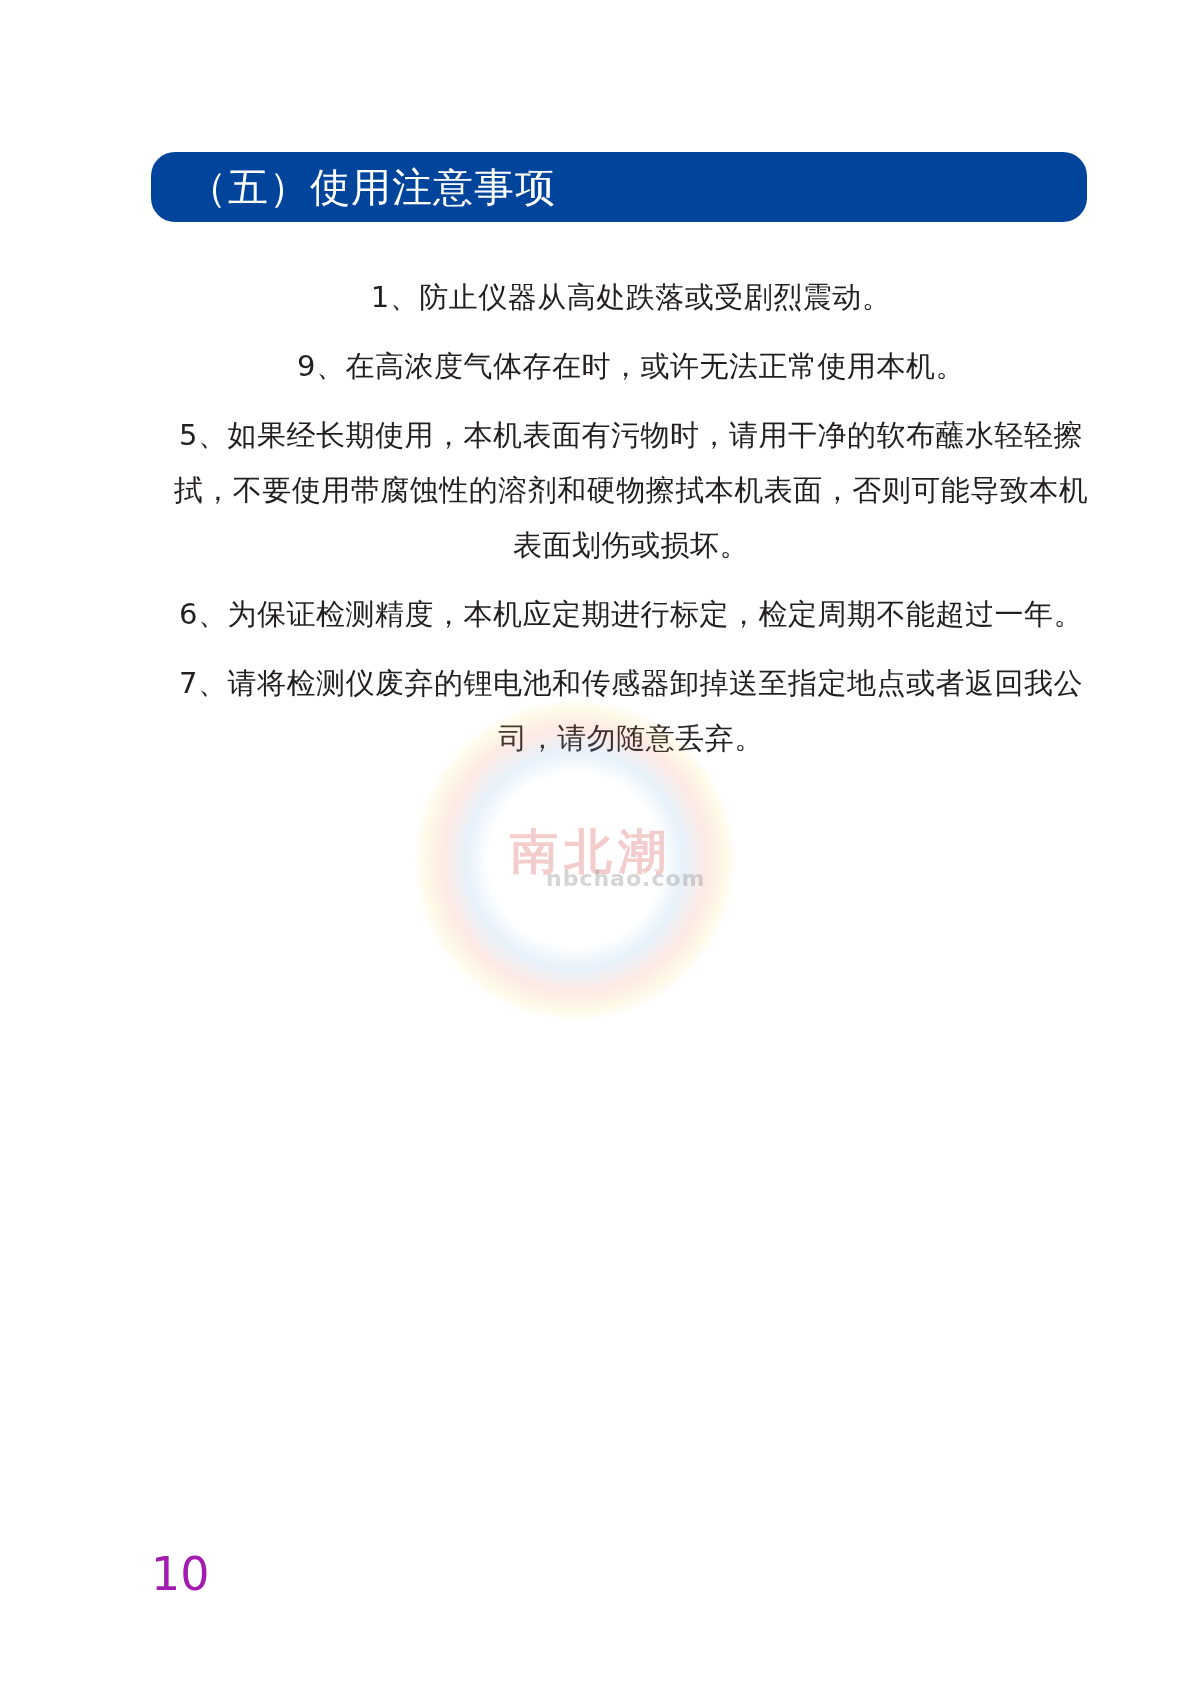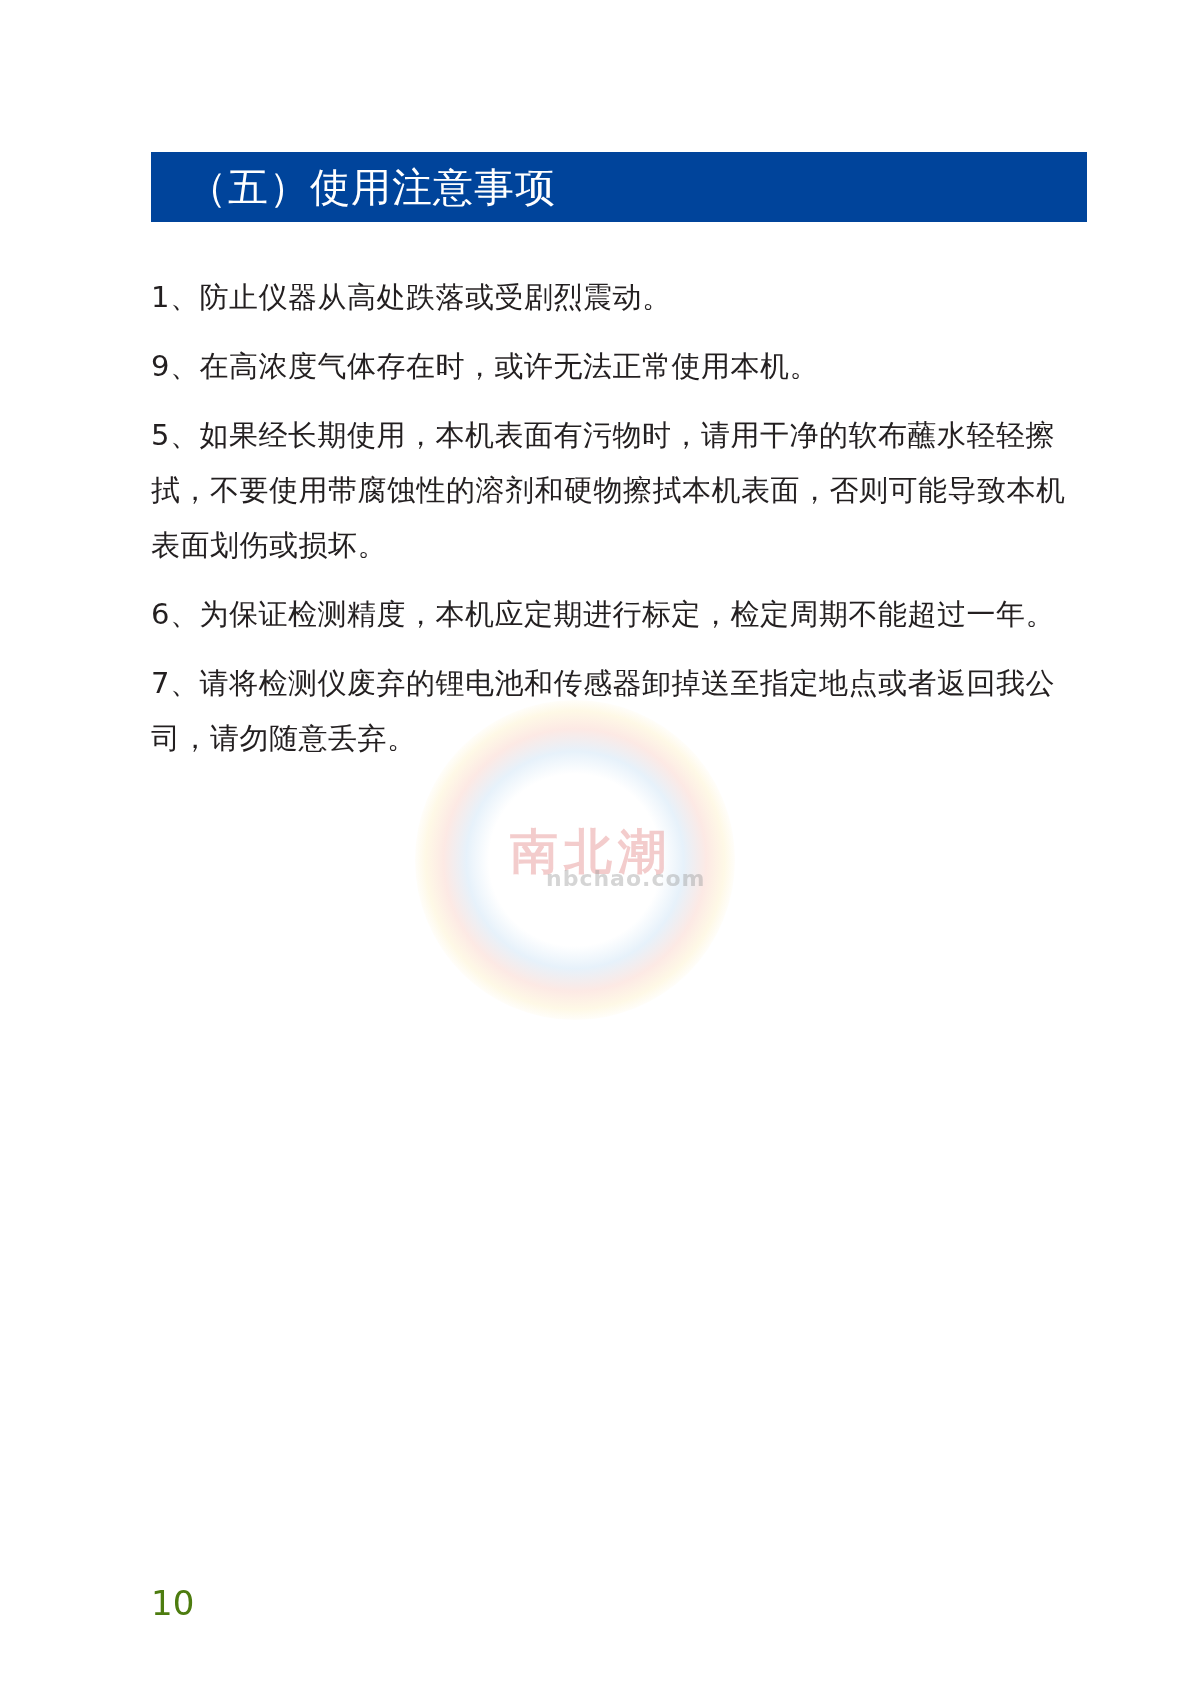--- a/index.html
+++ b/index.html
@@ -2,33 +2,33 @@
 <html><head>
 <meta charset="utf-8">
 <style>
   html, body { margin: 0; padding: 0; }
   body {
     width: 1200px; height: 1700px; background: #ffffff; position: relative; overflow: hidden;
     font-family: "DejaVu Sans", "Liberation Sans", sans-serif; color: #231f20;
   }
   .header-bar {
     position: absolute; left: 151px; top: 152px; width: 936px; height: 70px;
-    background: #00449b; display: flex; align-items: center; box-sizing: border-box; padding-left: 36px;
+    background: #00449b; display: flex; align-items: center; box-sizing: border-box; padding-left: 36px; border-radius: 24px;
   }
   .header-title { color: #ffffff; font-size: 40px; letter-spacing: 1px; font-weight: normal; }
-  .items { position: absolute; left: 151px; top: 270px; width: 940px; }
+  .items { position: absolute; left: 161px; top: 270px; width: 940px; text-align: center; }
   .item { font-size: 29px; line-height: 55px; margin-bottom: 14px; letter-spacing: 0.5px; word-break: break-all; }
   .watermark {
     position: absolute; left: 415px; top: 700px; width: 320px; height: 320px; border-radius: 50%;
     background: radial-gradient(circle at 50% 50%, rgba(255,255,255,0) 38%, rgba(120,180,230,0.18) 48%, rgba(240,120,90,0.16) 58%, rgba(250,210,80,0.14) 66%, rgba(255,255,255,0) 72%);
     pointer-events: none;
   }
   .wm-cn { position: absolute; left: 510px; top: 820px; font-size: 48px; color: rgba(220,110,110,0.35); font-family: "DejaVu Serif", serif; font-weight: bold; letter-spacing: 6px; }
   .wm-en { position: absolute; left: 510px; top: 866px; font-size: 22px; color: rgba(150,150,150,0.4); font-weight: bold; letter-spacing: 1px; margin-left: 36px; }
-  .page-number { position: absolute; left: 151px; top: 1583px; font-size: 34px; color: #4d7c0f; }
+  .page-number { position: absolute; left: 151px; top: 1547px; font-size: 46px; color: #a21caf; }
 </style>
 </head>
 <body>
 
 <div class="header-bar">
   <span class="header-title">（五）使用注意事项</span>
 </div>
 
 <div class="items">
   <div class="item">1、防止仪器从高处跌落或受剧烈震动。</div>

